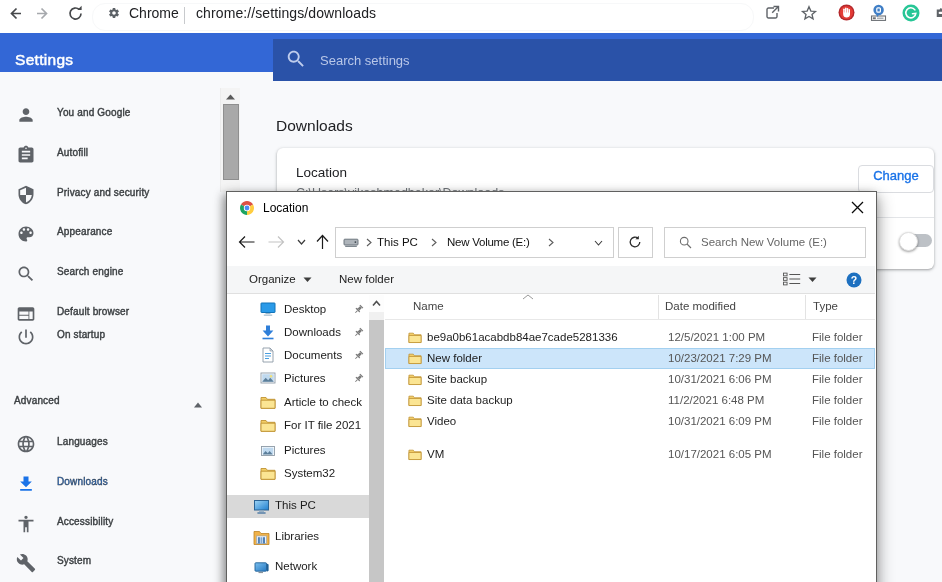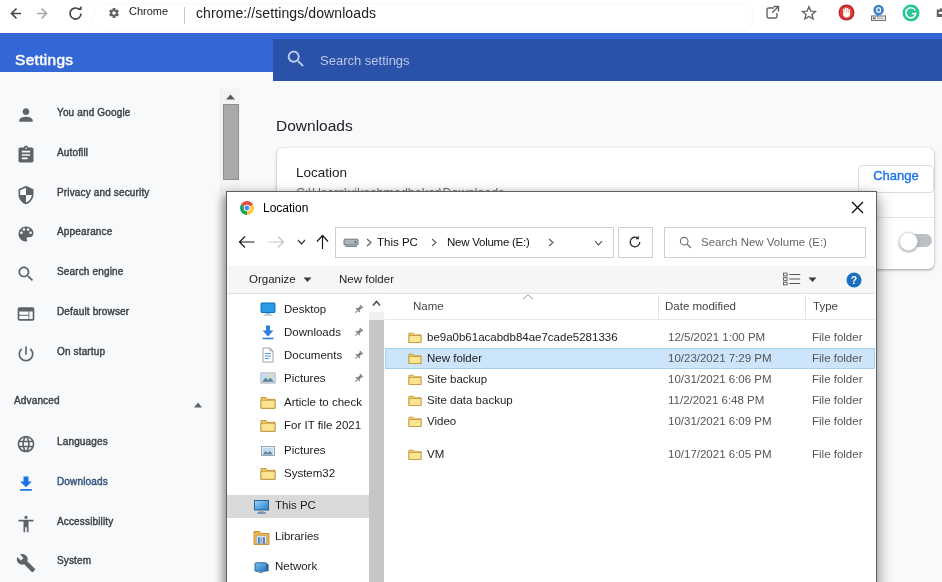--- a/index.html
+++ b/index.html
@@ -23,21 +23,21 @@
   <svg class="abs" style="left:66px;top:4px" width="19" height="19" viewBox="0 0 19 19">
     <path d="M15 9.5 a5.5 5.5 0 1 1 -1.8 -4.05" stroke="#46484b" stroke-width="1.7" fill="none"></path>
     <path d="M15.6 1.8 v4.2 h-4.2 z" fill="#46484b"></path>
   </svg>
 
   <div class="abs" style="left:92px;top:3px;width:660px;height:26px;border-radius:13px;background:#fff;border:1px solid #f7f8f9;"></div>
 
   <svg class="abs" style="left:108px;top:7px" width="12" height="12" viewBox="0 0 24 24">
     <path fill="#5c6166" d="M19.43 12.98c.04-.32.07-.64.07-.98s-.03-.66-.07-.98l2.11-1.65c.19-.15.24-.42.12-.64l-2-3.46c-.12-.22-.39-.3-.61-.22l-2.49 1c-.52-.4-1.08-.73-1.69-.98l-.38-2.65C14.46 2.18 14.25 2 14 2h-4c-.25 0-.46.18-.49.42l-.38 2.65c-.61.25-1.17.59-1.69.98l-2.49-1c-.23-.09-.49 0-.61.22l-2 3.46c-.13.22-.07.49.12.64l2.11 1.65c-.04.32-.07.65-.07.98s.03.66.07.98l-2.11 1.65c-.19.15-.24.42-.12.64l2 3.46c.12.22.39.3.61.22l2.49-1c.52.4 1.08.73 1.69.98l.38 2.65c.03.24.24.42.49.42h4c.25 0 .46-.18.49-.42l.38-2.65c.61-.25 1.17-.59 1.69-.98l2.49 1c.23.09.49 0 .61-.22l2-3.46c.12-.22.07-.49-.12-.64l-2.11-1.65zM12 15.5c-1.93 0-3.5-1.57-3.5-3.5s1.57-3.5 3.5-3.5 3.5 1.57 3.5 3.5-1.57 3.5-3.5 3.5z"></path>
   </svg>
-  <div class="abs" style="left:129px;top:5px;font-size:11px;color:#202124;">Chrome</div>
+  <div class="abs" style="left:129px;top:5px;font-size:14px;color:#202124;">Chrome</div>
   <div class="abs" style="left:184px;top:7px;width:1px;height:17px;background:#c8cacd;"></div>
   <div class="abs" style="left:196px;top:5px;font-size:14px;letter-spacing:.1px;color:#202124;">chrome://settings/downloads</div>
 
   <svg class="abs" style="left:763px;top:4px" width="18" height="18" viewBox="0 0 18 18">
     <path d="M11 4 H5.5 a1.5 1.5 0 0 0 -1.5 1.5 v7 a1.5 1.5 0 0 0 1.5 1.5 h7 a1.5 1.5 0 0 0 1.5 -1.5 V9" stroke="#5f6368" stroke-width="1.4" fill="none"></path>
     <path d="M10.5 2.5 h5 v5 M15.2 2.8 L9.2 8.8" stroke="#5f6368" stroke-width="1.4" fill="none"></path>
   </svg>
 
   <svg class="abs" style="left:800px;top:4px" width="18" height="18" viewBox="0 0 24 24">
     <path fill="none" stroke="#5f6368" stroke-width="1.8" d="M12 3.6l2.5 5.8 6.1.5-4.6 4 1.4 6-5.4-3.3-5.4 3.3 1.4-6-4.6-4 6.1-.5z"></path>
@@ -119,21 +119,21 @@
         <path fill="#5f6368" d="M15.5 14h-.79l-.28-.27C15.41 12.59 16 11.11 16 9.5 16 5.91 13.09 3 9.5 3S3 5.91 3 9.5 5.91 16 9.5 16c1.61 0 3.09-.59 4.23-1.57l.27.28v.79l5 4.99L20.49 19l-4.99-5zm-6 0C7.01 14 5 11.99 5 9.5S7.01 5 9.5 5 14 7.01 14 9.5 11.99 14 9.5 14z"></path>
       </svg>
     <div class="lbl">Search engine</div>
   </div>
   <div class="srow" style="top:206px;">
     <svg viewBox="0 0 24 24">
         <path fill="#5f6368" d="M20 4H4c-1.1 0-1.99.9-1.99 2L2 18c0 1.1.9 2 2 2h16c1.1 0 2-.9 2-2V6c0-1.1-.9-2-2-2zm-5 14H4v-4h11v4zm0-5H4V9h11v4zm5 5h-4V9h4v9z"></path>
       </svg>
     <div class="lbl">Default browser</div>
   </div>
-  <div class="srow" style="top:246px;padding-left:12px;">
+  <div class="srow" style="top:229px;padding-left:12px;">
     <svg viewBox="0 0 24 24">
         <path fill="#5f6368" d="M13 3h-2v10h2V3zm4.83 2.17l-1.42 1.42C17.99 7.86 19 9.81 19 12c0 3.87-3.13 7-7 7s-7-3.13-7-7c0-2.19 1.01-4.14 2.58-5.42L6.17 5.17C4.23 6.82 3 9.26 3 12c0 4.97 4.03 9 9 9s9-4.03 9-9c0-2.74-1.23-5.18-3.17-6.83z"></path>
       </svg>
     <div class="lbl">On startup</div>
   </div>
   <div class="srow" style="top:295px;">
     <div class="lbl" style="left:14px;">Advanced</div>
     <svg style="left:193px;top:18px;width:10px;height:8px;" viewBox="0 0 10 8">
         <path d="M1 6.5 L5 1.5 L9 6.5z" fill="#5f6368"></path>
       </svg>

